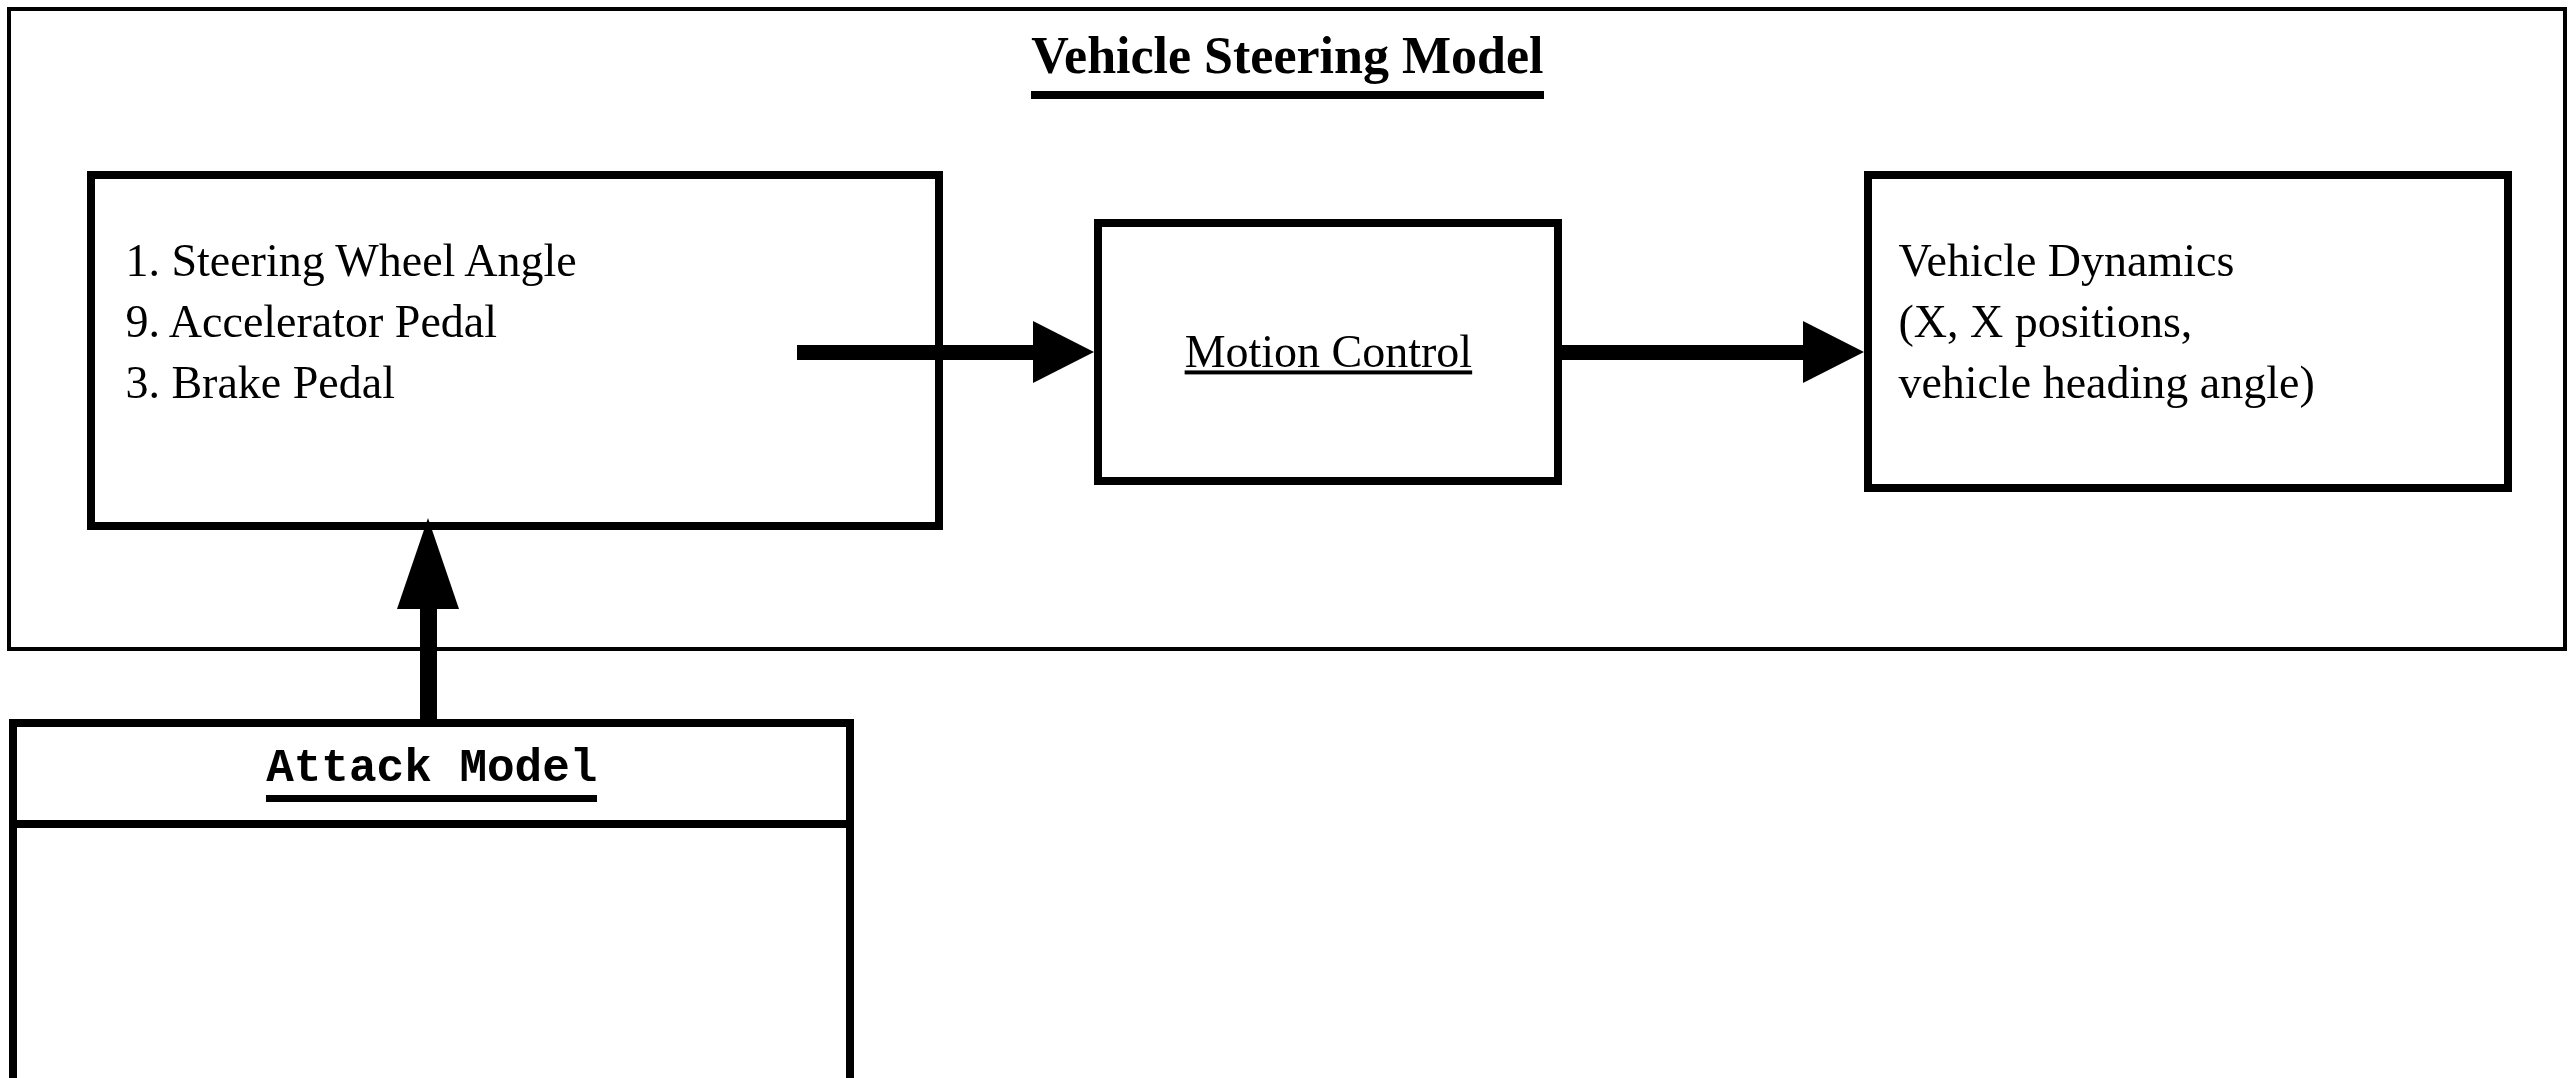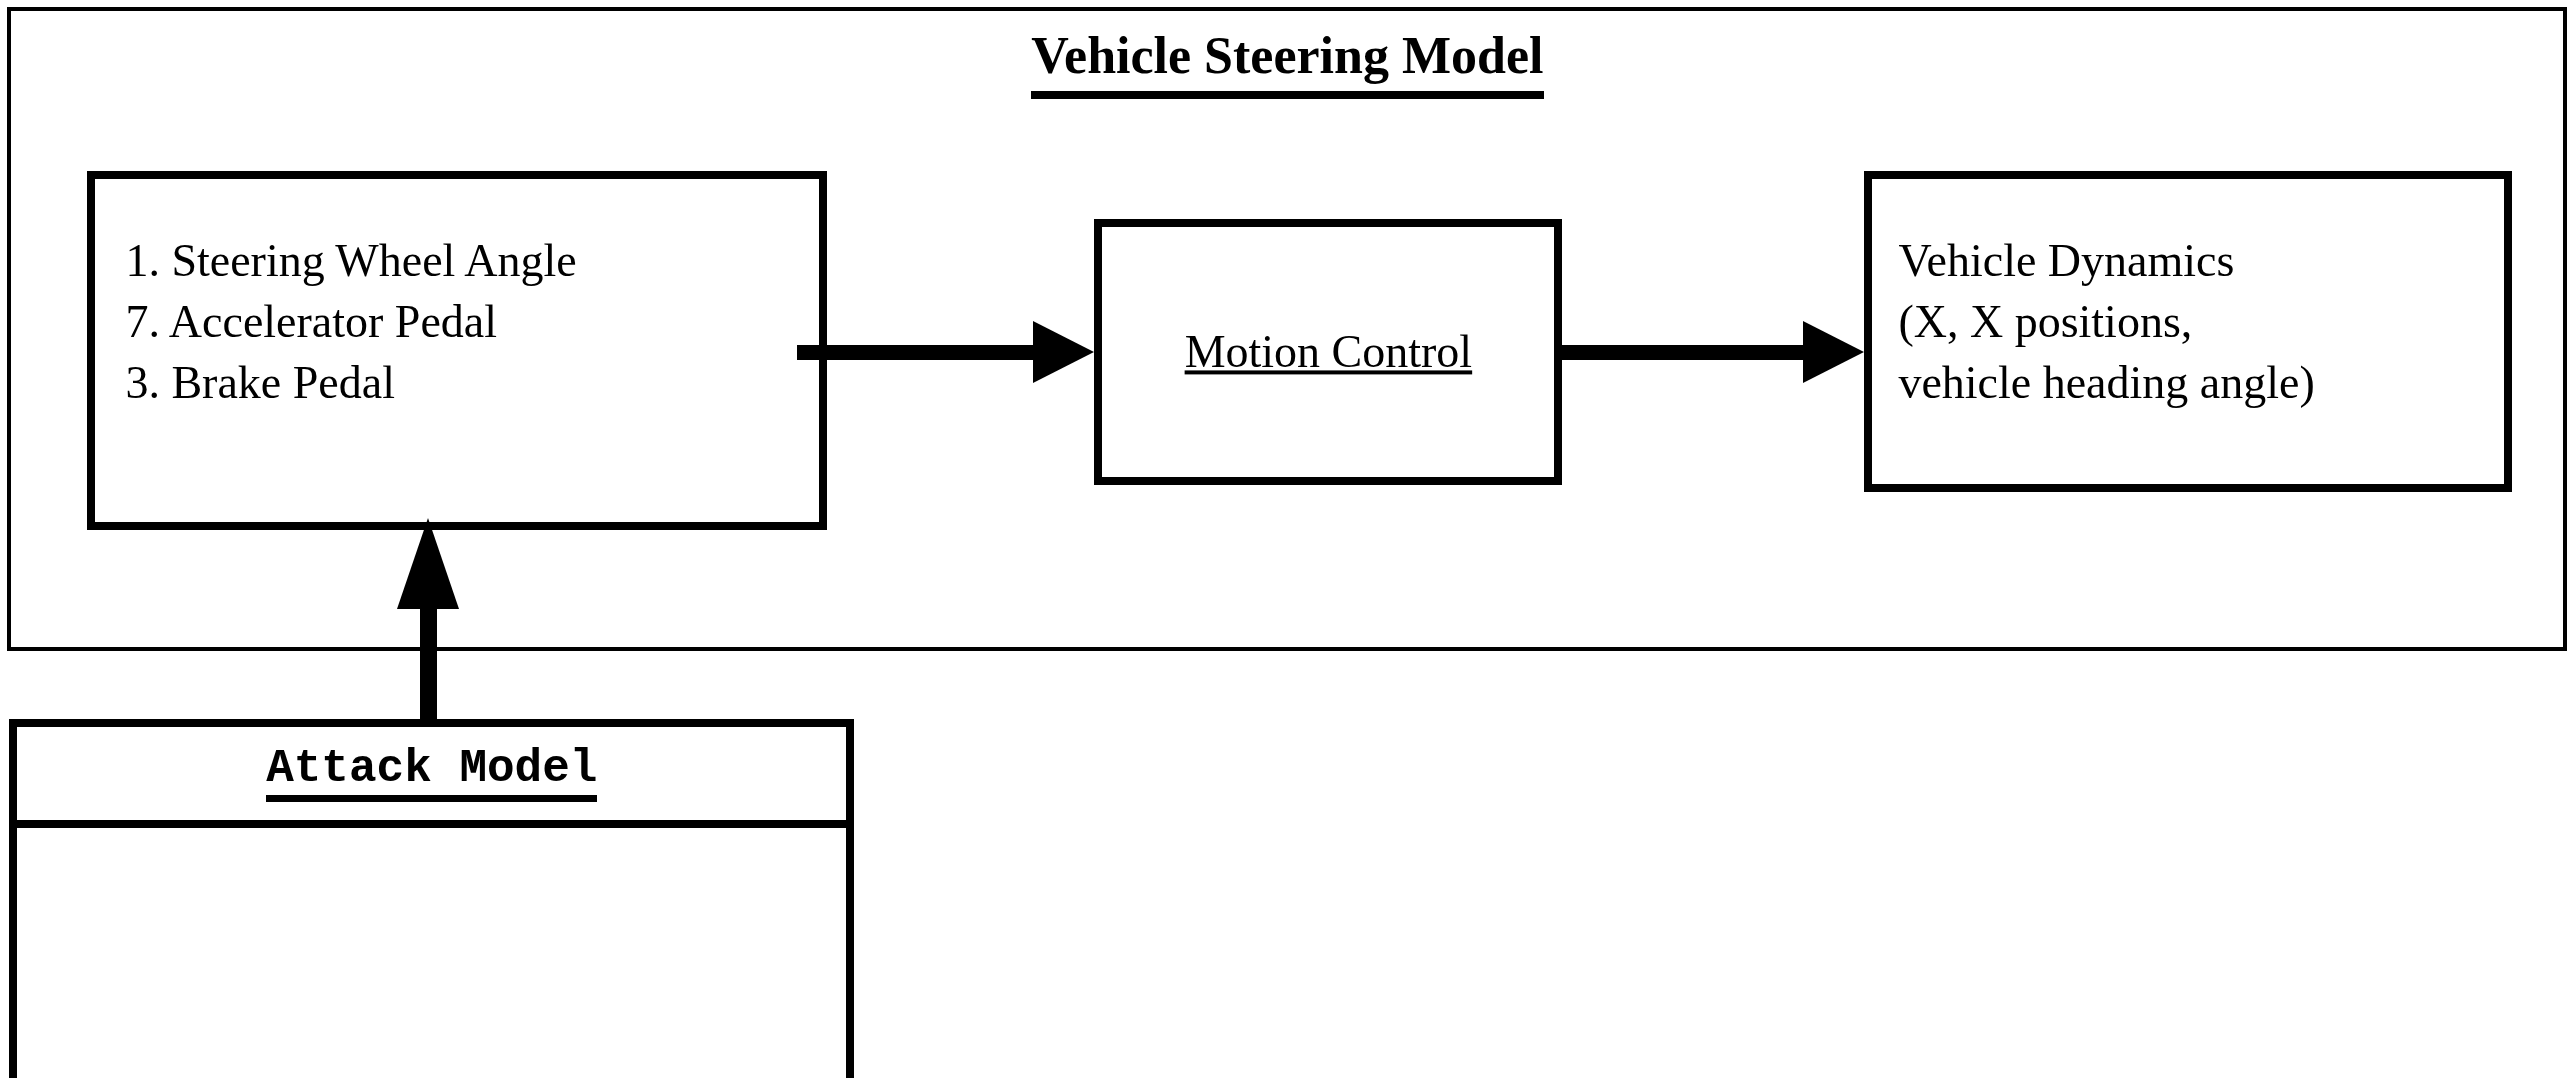--- a/index.html
+++ b/index.html
@@ -51,21 +51,21 @@
     position: absolute;
     border: 8.4px solid #000000;
     box-sizing: border-box;
     background: #ffffff;
   }
 
   
   .box-inputs {
     left: 76px;
     top: 160px;
-    width: 740px;
+    width: 856px;
     height: 359px;
   }
   .inputs-list {
     position: absolute;
     left: 30px;
     top: 52px;
     right: 7.4px;
     font-size: 46px;
     line-height: 1.32;
   }
@@ -219,21 +219,21 @@
 
   <div class="system-frame">
 
     <div class="system-title">
       <span class="titletext">Vehicle Steering Model</span>
     </div>
 
     <div class="box box-inputs">
       <div class="inputs-list">
         <div class="li">1. Steering Wheel Angle</div>
-        <div class="li">7. Accelerator Pedal</div>
+        <div class="li">9. Accelerator Pedal</div>
         <div class="li">3. Brake Pedal</div>
       </div>
     </div>
 
     <div class="box box-motion">
       <div class="motion-label">Motion Control</div>
     </div>
 
     <div class="box box-dynamics">
       <div class="dynamics-lines">

